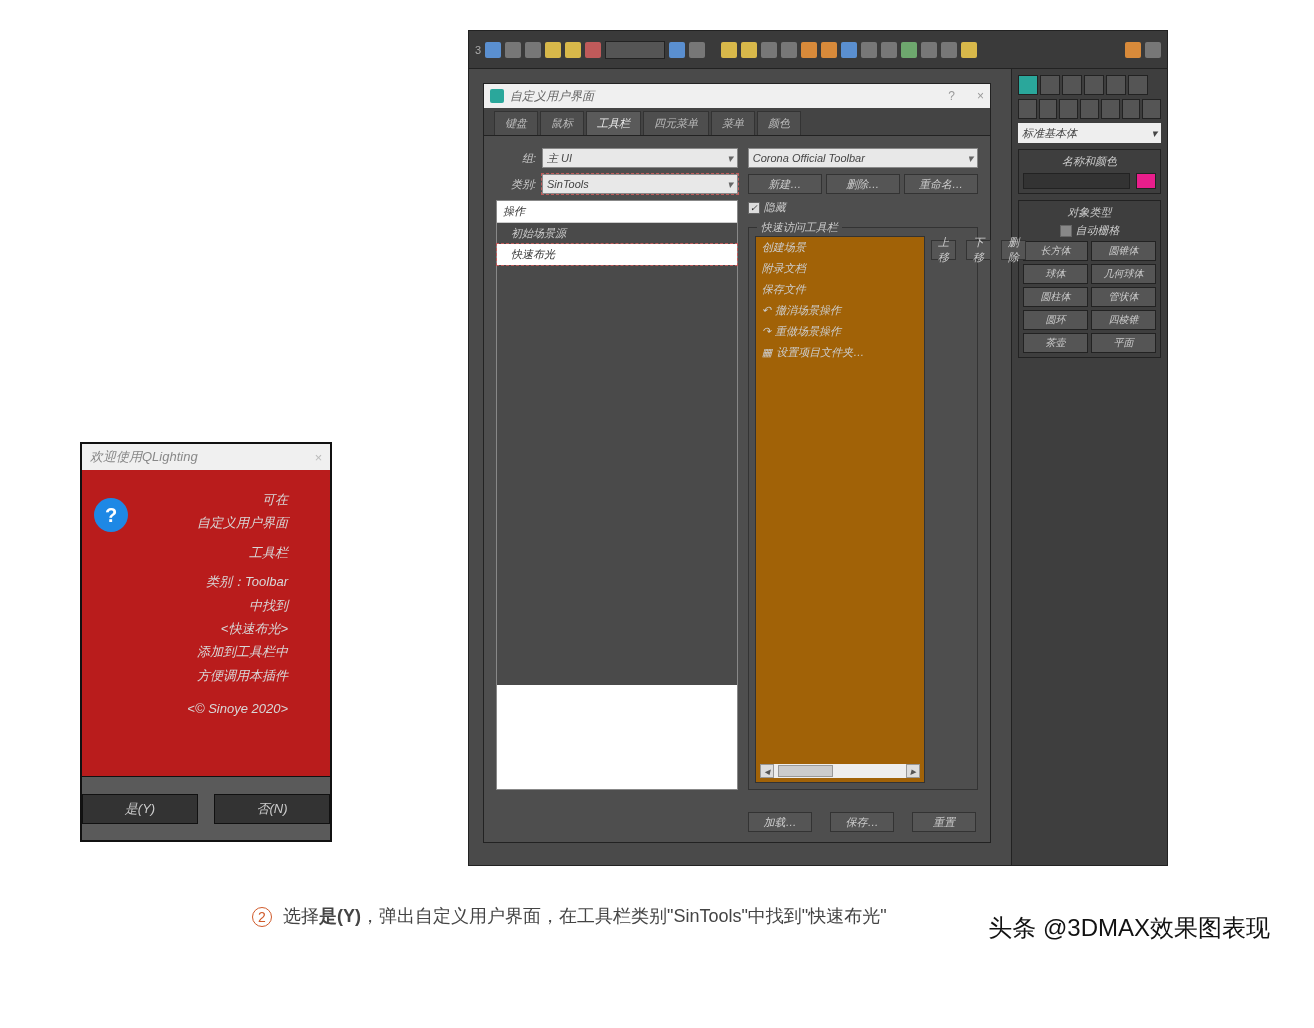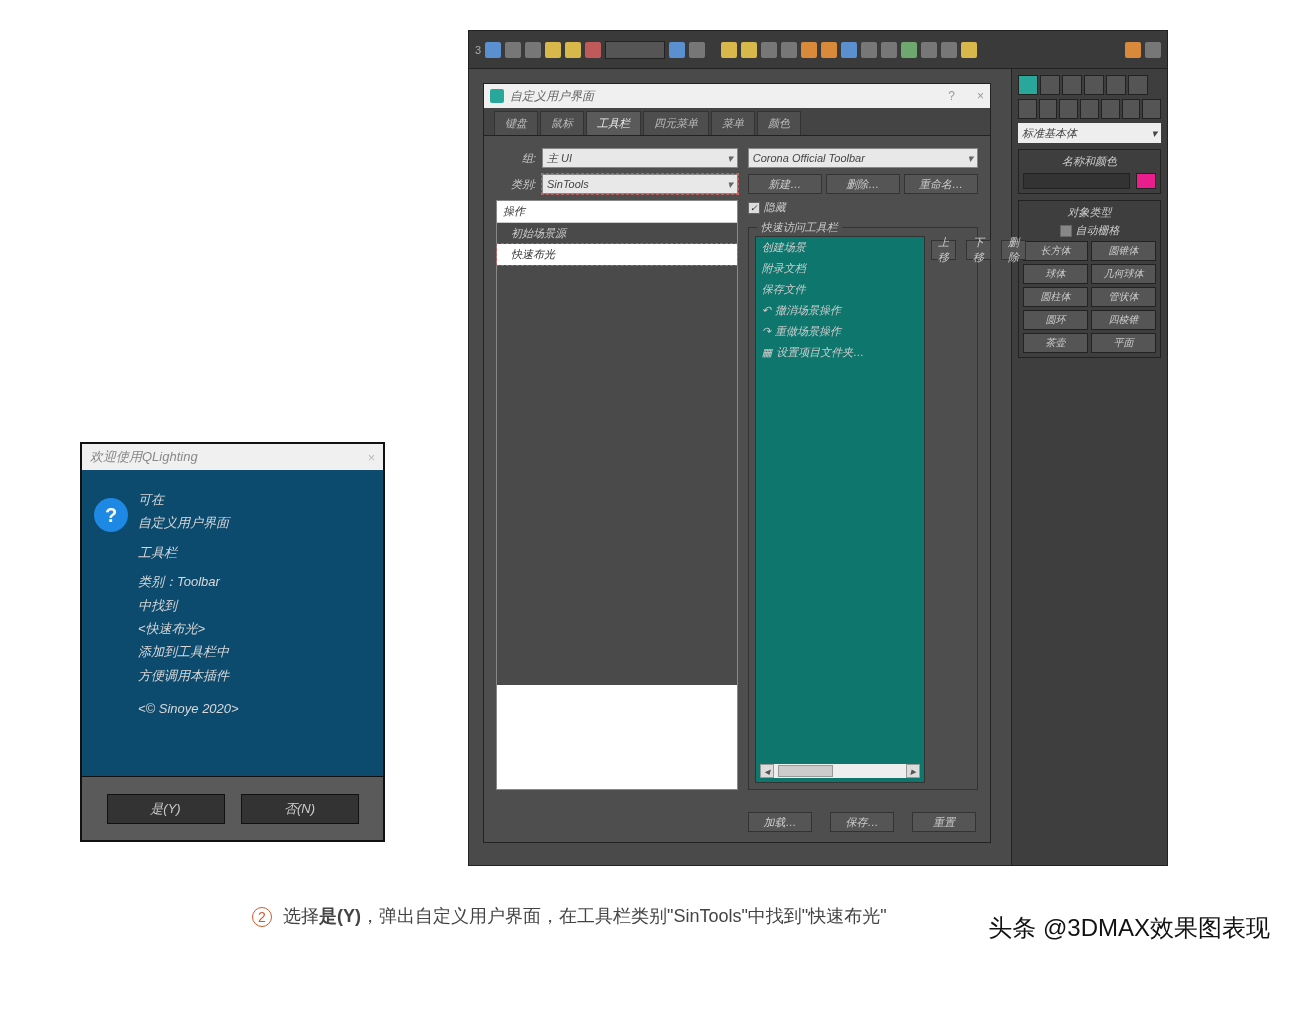--- a/index.html
+++ b/index.html
@@ -6,42 +6,42 @@
   body {
     width: 1314px; height: 1028px;
     background: #fff;
     font-family: "Microsoft YaHei", sans-serif;
     font-size: 12px; color: #ccc;
     position: relative;
   }
   .canvas { position: absolute; }
   
   .ql-dialog {
-    left: 80px; top: 442px; width: 305px; height: 400px;
-    border: 2px solid #111; background: #0c4a6e;
+    left: 80px; top: 442px; width: 252px; height: 400px;
+    border: 2px solid #111; background: #b91c1c;
   }
   .ql-title {
     height: 26px; background: #f0f0f0; color: #888;
     display: flex; align-items: center; padding: 0 8px;
     font-style: italic; font-size: 13px;
     justify-content: space-between;
   }
   .ql-body {
     padding: 18px 12px 0 12px;
     color: #d8d8d8; font-size: 13px; font-style: italic;
     display: flex; align-items: flex-start; gap: 10px;
   }
   .ql-q {
     width: 34px; height: 34px; border-radius: 50%;
     background: #1e88e5; color: #fff;
     display: flex; align-items: center; justify-content: center;
     font-size: 20px; font-weight: bold; font-style: normal;
     margin-top: 10px;
   }
-  .ql-text { text-align: left; line-height: 1.8; flex: 1; padding-right: 30px;}
+  .ql-text { text-align: right; line-height: 1.8; flex: 1; padding-right: 30px;}
   .ql-btn-row {
     position: absolute; left: 0; right: 0; bottom: 0;
     height: 64px; background: #5a5a5a;
     border-top: 1px solid #111;
     display: flex; justify-content: center; align-items: center; gap: 16px;
   }
   .ql-btn {
     width: 118px; height: 30px; background: #333; color: #ccc;
     border: 1px solid #111; display: flex; align-items: center;
     justify-content: center; font-style: italic; font-size: 13px;
@@ -119,21 +119,21 @@
   .cui-cb .box { width:12px; height:12px; background:#ddd; border:1px solid #666; display:flex; align-items:center; justify-content:center; font-size:9px; color:#333;}
   .cui-group {
     border: 1px solid #333; position: relative; padding: 8px 6px 6px 6px;
     margin-top: 6px; flex: 1; display: flex; gap: 6px;
   }
   .cui-group .title {
     position: absolute; top: -8px; left: 8px; background: #4e4e4e;
     padding: 0 4px; font-size: 11px; font-style: italic;
   }
   .cui-tblist {
-    flex: 1; background: #0f766e; border: 1px solid #333;
+    flex: 1; background: #a16207; border: 1px solid #333;
     font-size: 11px; font-style: italic; color: #ccc;
     display: flex; flex-direction: column; position: relative;
   }
   .cui-tblist .tbi { padding: 3px 6px; display:flex; align-items:center; gap:4px;}
   .cui-tblist .scrollbar { position:absolute; left:4px; right:4px; bottom:4px; height:14px; background:#e8e8e8; display:flex; }
   .cui-tblist .scrollbar .ar { width:14px; background:#ddd; border:1px solid #999; display:flex; align-items:center; justify-content:center; color:#555;}
   .cui-tblist .scrollbar .tr { flex:1; background:#eee; position:relative;}
   .cui-tblist .scrollbar .th { position:absolute; left:4px; top:1px; bottom:1px; width:55px; background:#ccc; border:1px solid #999;}
   .cui-sidebtns { width: 40px; display:flex; flex-direction:row; gap:10px; padding-top:4px;}
   .cui-sidebtns .cui-btn { width:100%; }

